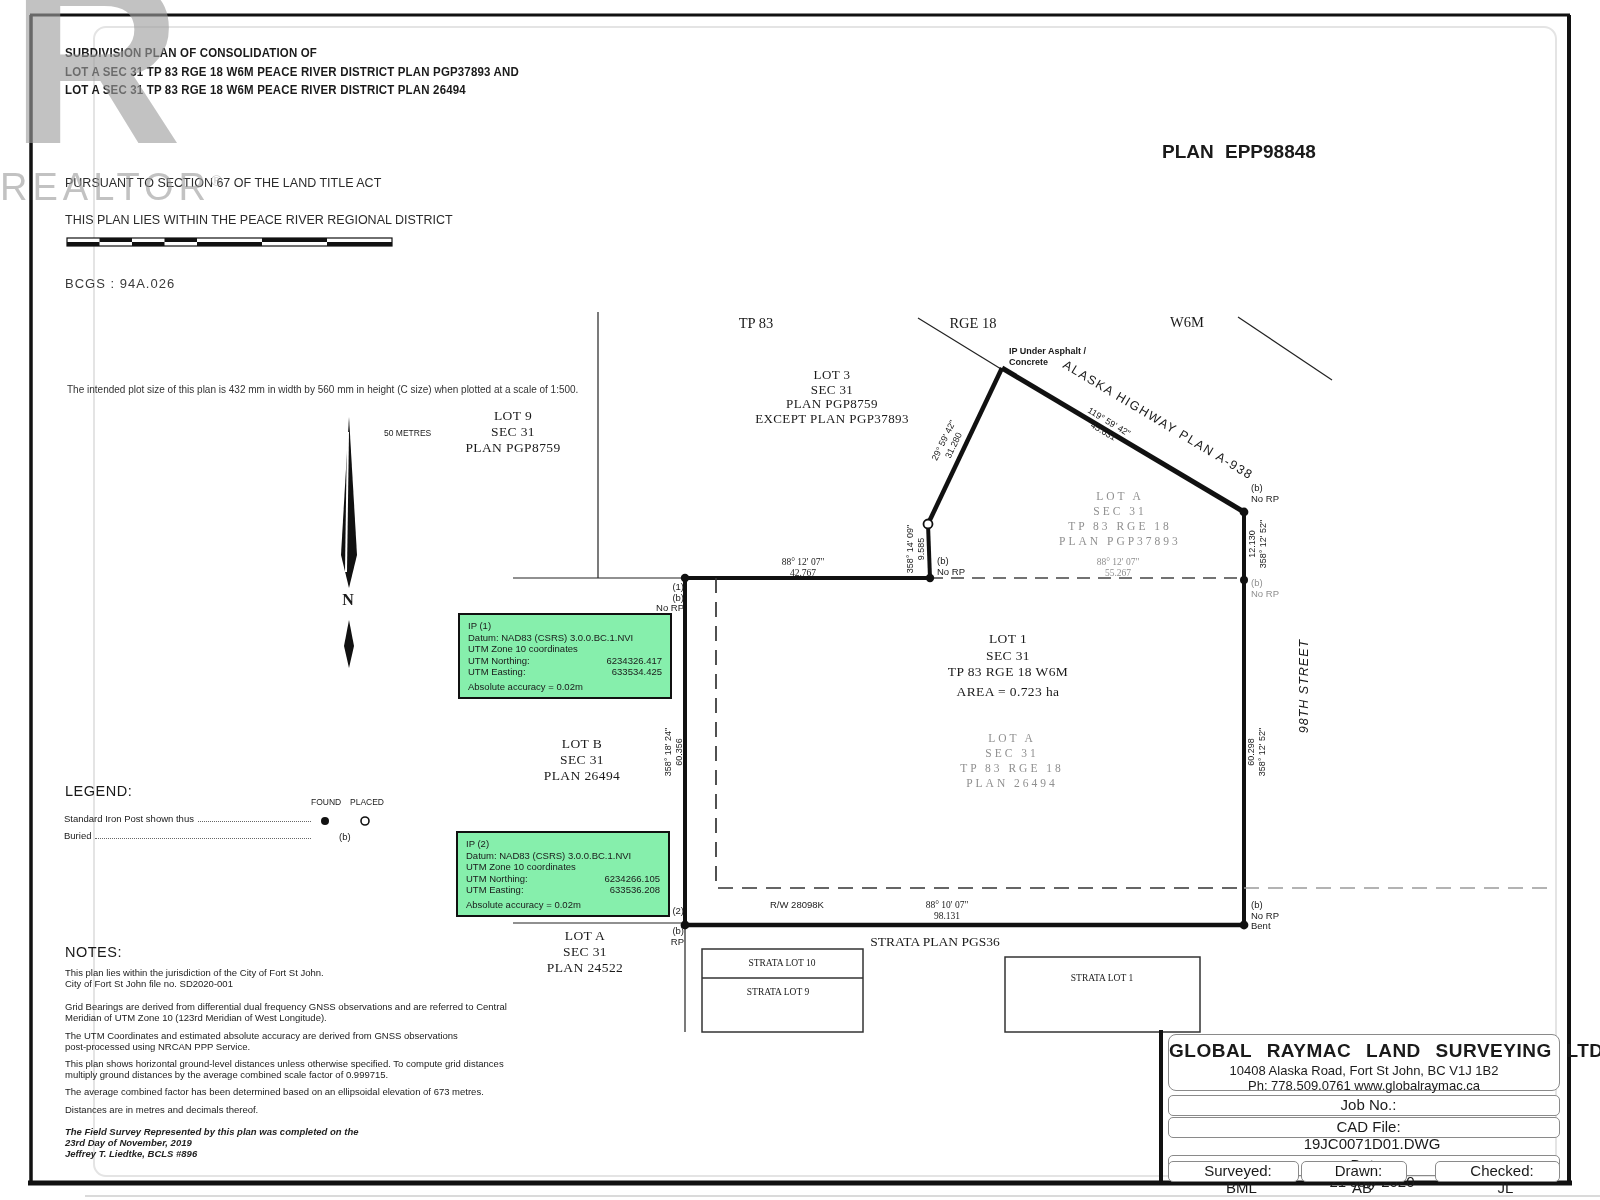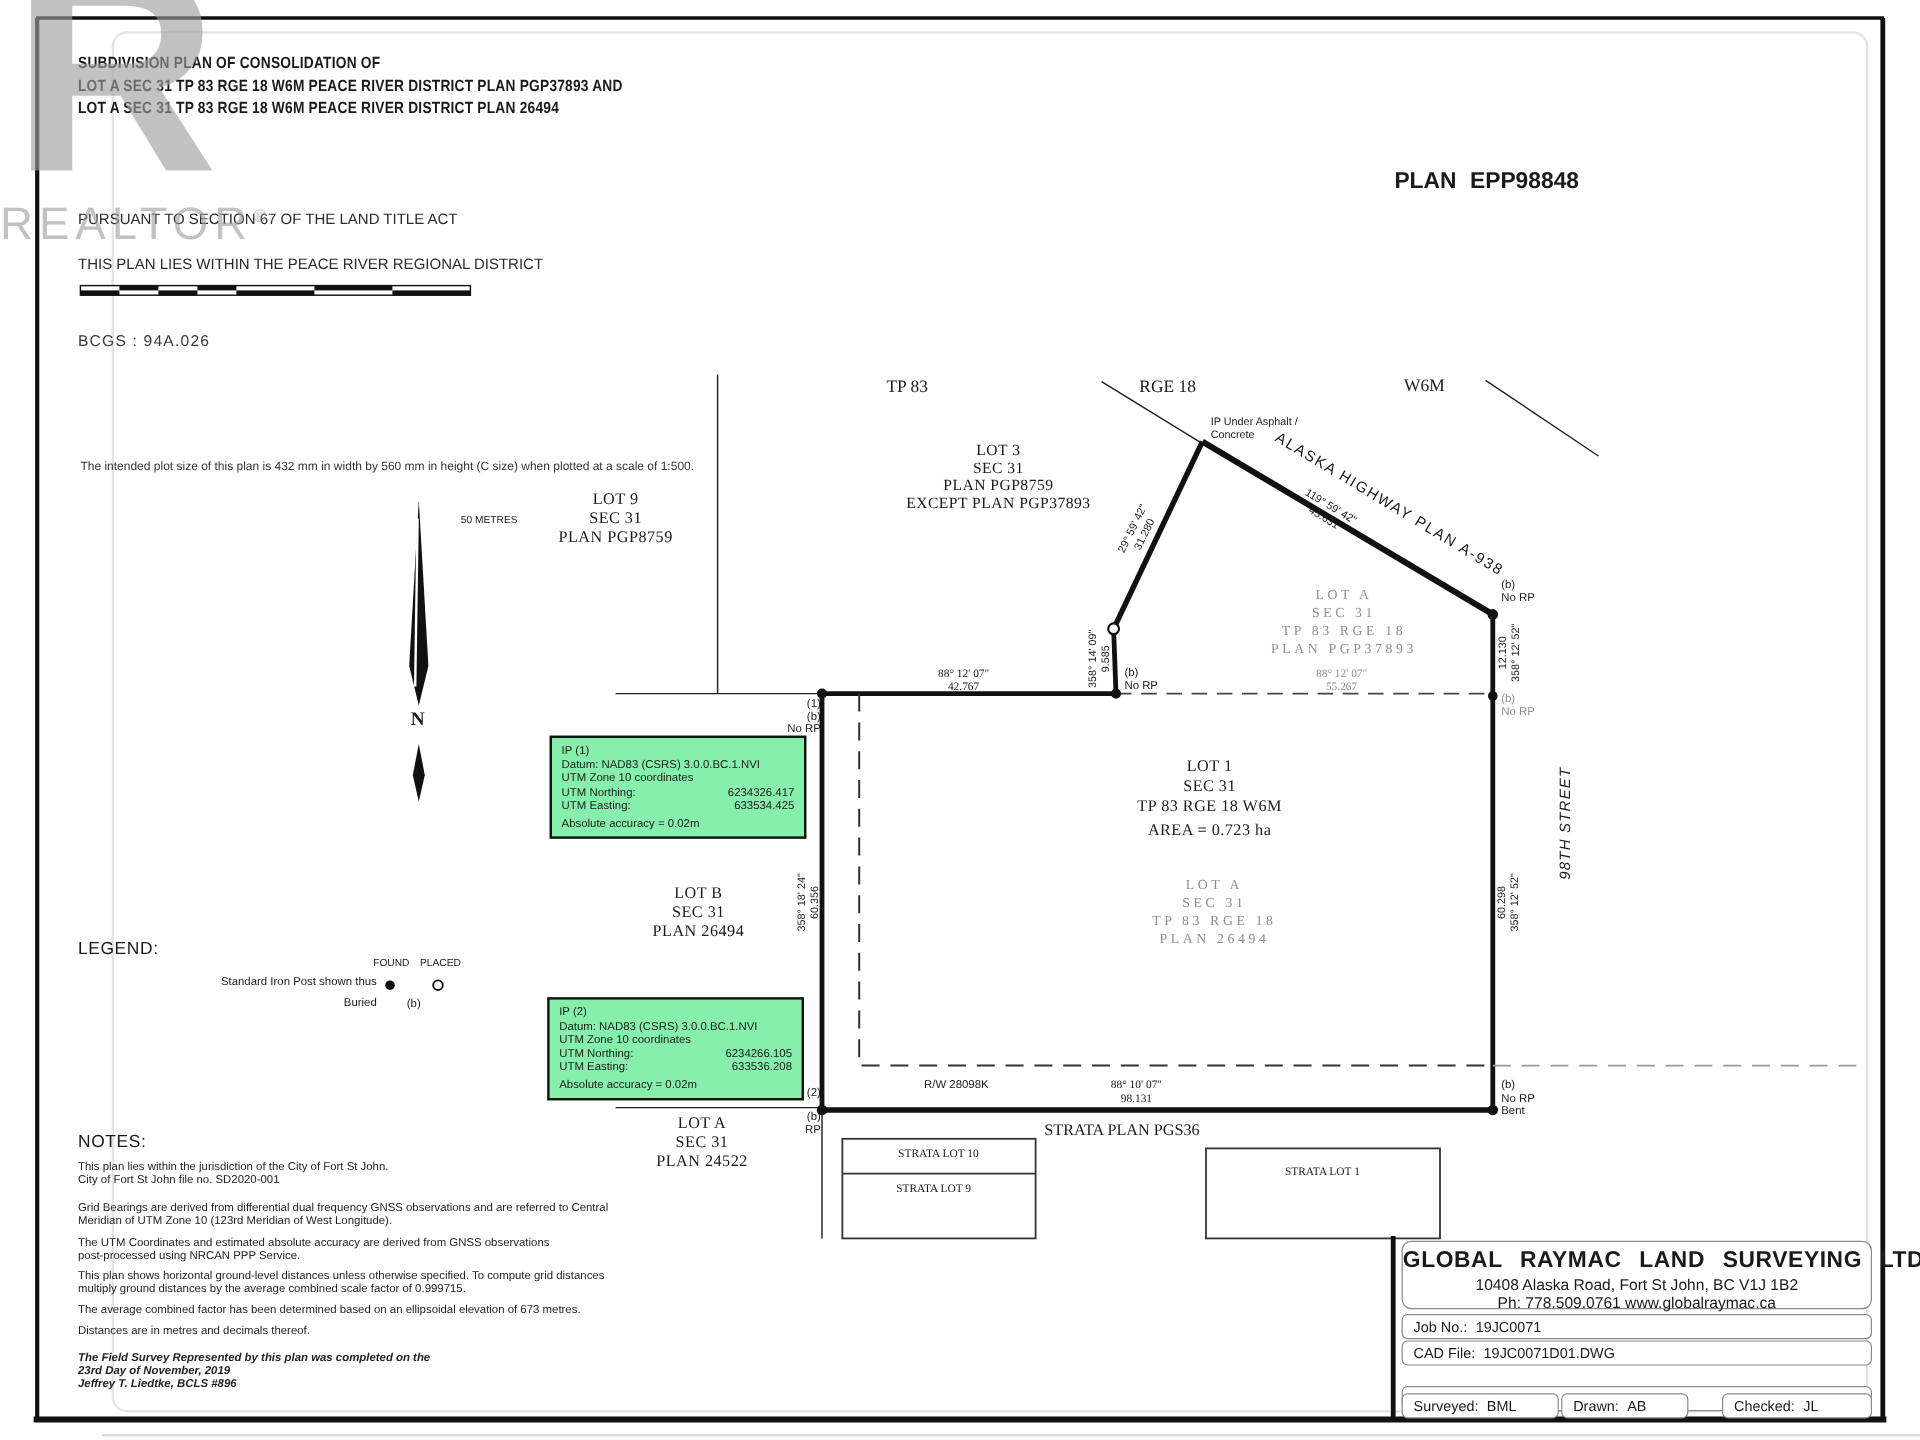--- a/index.html
+++ b/index.html
@@ -16,26 +16,26 @@
   .hline{font-size:13.5px;font-weight:700;transform:scaleX(.85);transform-origin:left;letter-spacing:.2px;line-height:18.5px;}
   .sub{font-size:12.5px;color:#2b2b2b;}
   .lot{font-size:13.5px;line-height:16px;letter-spacing:.4px;}
   .fadedlot{font-size:11.5px;line-height:15px;letter-spacing:3px;color:#8f8f8f;}
   .faded{color:#8f8f8f;}
   .ra{text-align:right;transform:translateX(-100%);}
   .ipbox{position:absolute;width:194px;border:2px solid #111;background:#86efac;padding:5px 8px;
          font-size:9.5px;line-height:11.5px;}
   .ipbox .iprow{display:flex;justify-content:space-between;}
   .ipbox .gap{margin-top:3px;}
-  .legrow{position:absolute;display:flex;width:250px;align-items:flex-end;font-size:9.5px;flex-direction:column;}
+  .legrow{position:absolute;display:flex;width:250px;align-items:flex-end;font-size:9.5px;}
   .leader{flex:1;border-bottom:1.5px dotted #666;margin:0 3px 2px 4px;height:1px;}
   .note{font-size:9.5px;line-height:11px;color:#222;}
   .fnote{font-size:9.5px;line-height:11px;font-style:italic;font-weight:600;color:#222;}
   .tb-cell{position:absolute;border:1.5px solid #8a8a8a;border-radius:5px;background:#fff;
-           font-size:12px;display:flex;align-items:center;padding-left:9px;box-sizing:border-box;}
+           font-size:15px;display:flex;align-items:center;padding-left:9px;box-sizing:border-box;flex-direction:column;}
   .tb-cell b{font-weight:400;margin-left:7px;}
   #wm-r{position:absolute;left:10px;top:-58px;font-size:238px;font-weight:700;color:#9e9e9e;
         opacity:.62;z-index:6;line-height:1;}
   #wm-text{position:absolute;left:0px;top:166px;font-size:38px;color:#9e9e9e;letter-spacing:5px;
            opacity:.62;z-index:6;font-weight:500;}
   #wm-text sup{font-size:15px;}
   .z{position:relative;z-index:2;}
 </style>
 </head>
 <body>
@@ -184,21 +184,21 @@
   </div>
   <div class="abs rotm64 sm" style="left:949px;top:443px;font-size:9px;">
     <div>29° 59' 42"</div>
     <div>31.280</div>
   </div>
   <div class="abs rot sm" style="left:916px;top:549px;font-size:9px;">
     <div>358° 14' 09"</div>
     <div>9.585</div>
   </div>
 
-  <div class="abs sm" style="left:1009px;top:346px;font-size:9px;line-height:10.5px;">
+  <div class="abs sm" style="left:1009px;top:346px;font-size:9px;line-height:10.5px;font-weight:bold;">
     <div>IP Under Asphalt /</div>
     <div>Concrete</div>
   </div>
 
   <div class="abs ctr sm" style="left:803px;top:568px;">
     <div>88° 12' 07"</div>
     <div>42.767</div>
   </div>
   <div class="abs ctr sm faded" style="left:1118px;top:568px;">
     <div>88° 12' 07"</div>

